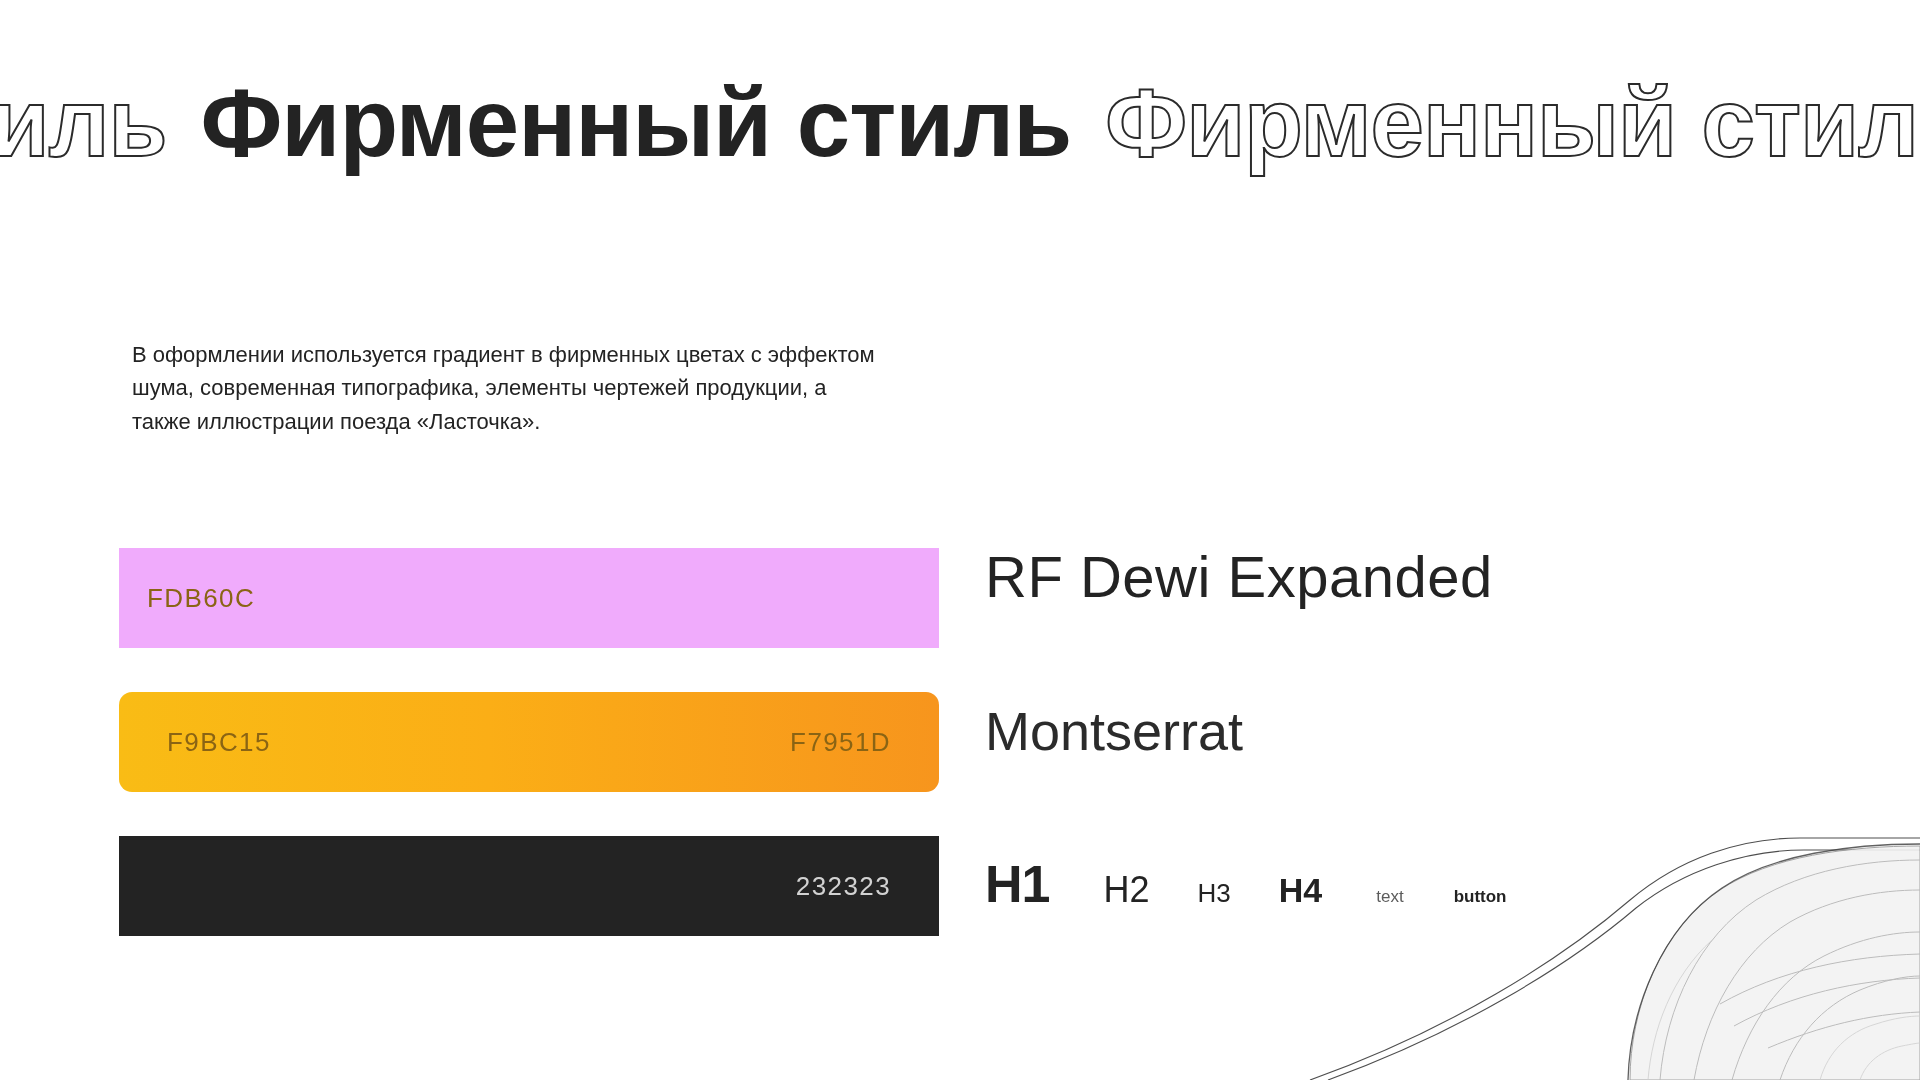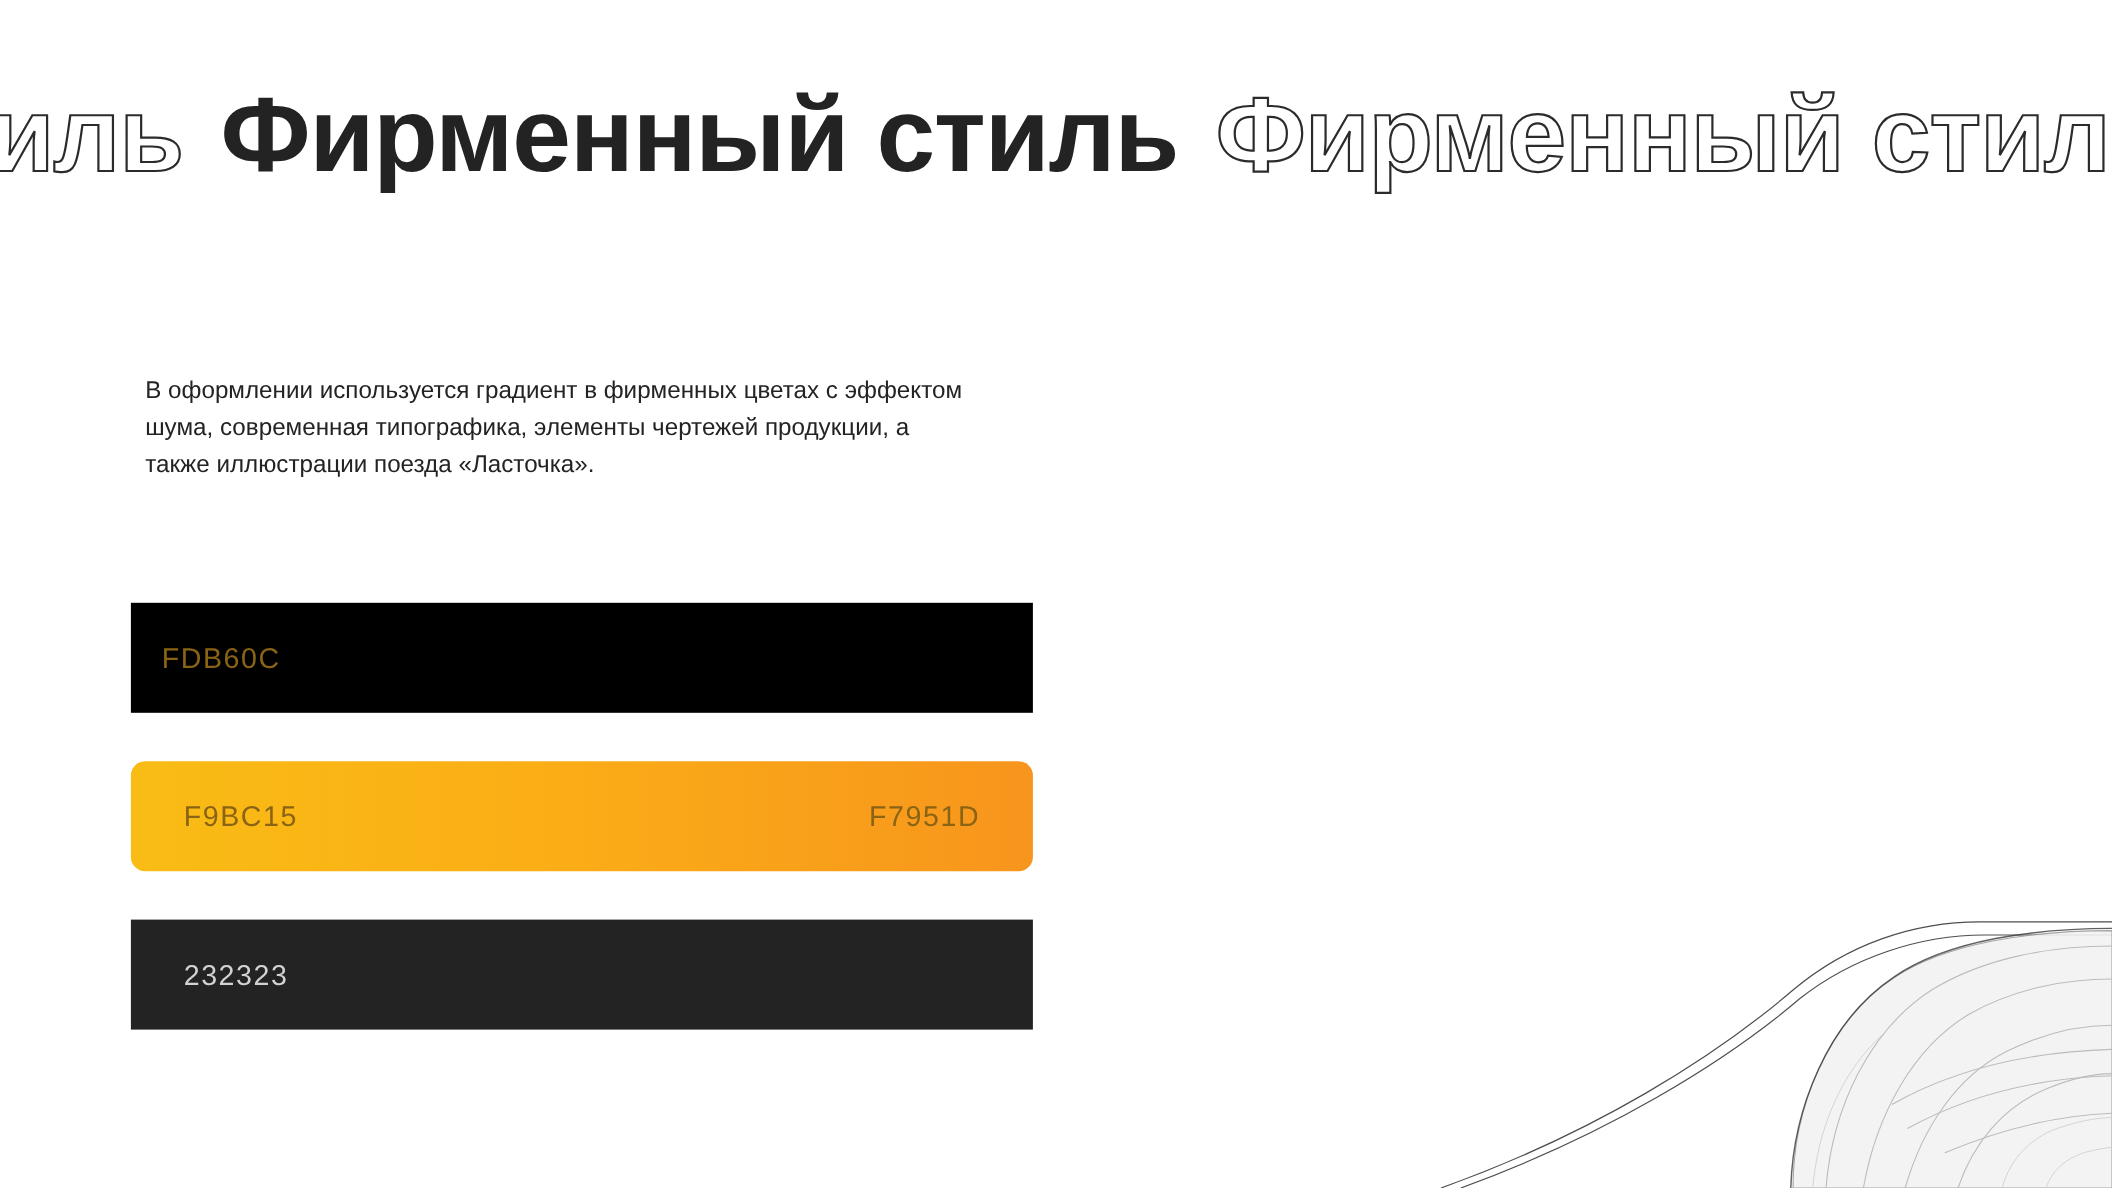--- a/index.html
+++ b/index.html
@@ -80,30 +80,30 @@
     position: relative;
     width: 820px;
     height: 100px;
     margin-bottom: 44px;
     display: flex;
     align-items: center;
     justify-content: space-between;
     box-sizing: border-box;
     padding: 0 48px;
   }
-  .swatch:last-child { margin-bottom: 0; }
+  .swatch:last-child { margin-bottom: 0; justify-content: flex-end; }
   .swatch-label {
     font-size: 26px;
     letter-spacing: 1.4px;
     font-weight: 400;
   }
   .swatch-label.dark-on-light { color: #8a6414; }
   .swatch-label.light-on-dark { color: #d2d2d2; }
   .swatch-label.right { text-align: left; }
-  .swatch-solid  { background: #000000; padding-left: 28px; }
+  .swatch-solid  { background: #f0abfc; padding-left: 28px; }
   .swatch-grad   { background: linear-gradient(90deg, #F9BC15 0%, #FBAE16 45%, #F7951D 100%); border-radius: 13px; }
   .swatch-black  { background: #232323; }
 
   
   .typography {
     position: absolute;
     left: 985px;
     top: 548px;
     width: 880px;
   }
@@ -178,20 +178,34 @@
       <span class="swatch-label dark-on-light right">F7951D</span>
     </div>
 
     <div class="swatch swatch-black">
       <span class="swatch-label light-on-dark">232323</span>
       <span class="swatch-label light-on-dark right"></span>
     </div>
 
   </div>
 
+  <div class="typography">
+    <div class="type-primary">RF Dewi Expanded</div>
+
+    <div class="type-secondary">Montserrat</div>
+
+    <div class="type-scale">
+      <span class="scale-item scale-h1">H1</span>
+      <span class="scale-item scale-h2">H2</span>
+      <span class="scale-item scale-h3">H3</span>
+      <span class="scale-item scale-h4">H4</span>
+      <span class="scale-item scale-text">text</span>
+      <span class="scale-item scale-button">button</span>
+    </div>
+  </div>
 
   <div class="train">
     <svg viewBox="0 0 760 300" preserveAspectRatio="none" aria-hidden="true">
       <g fill="none" stroke="#2f2f2f" stroke-width="1.1" opacity="0.85">
         <path d="M150 300 C 290 250, 400 180, 470 120 C 520 78, 580 58, 640 58 L 760 58"></path>
         <path d="M168 300 C 300 252, 408 186, 476 128 C 524 90, 586 70, 644 70 L 760 70"></path>
       </g>
       <g fill="#f2f2f2" stroke="#9a9a9a" stroke-width="1" opacity="0.9">
         <path d="M470 300 C 470 230, 500 150, 560 110 C 610 76, 690 66, 760 66 L 760 300 Z"></path>
       </g>

